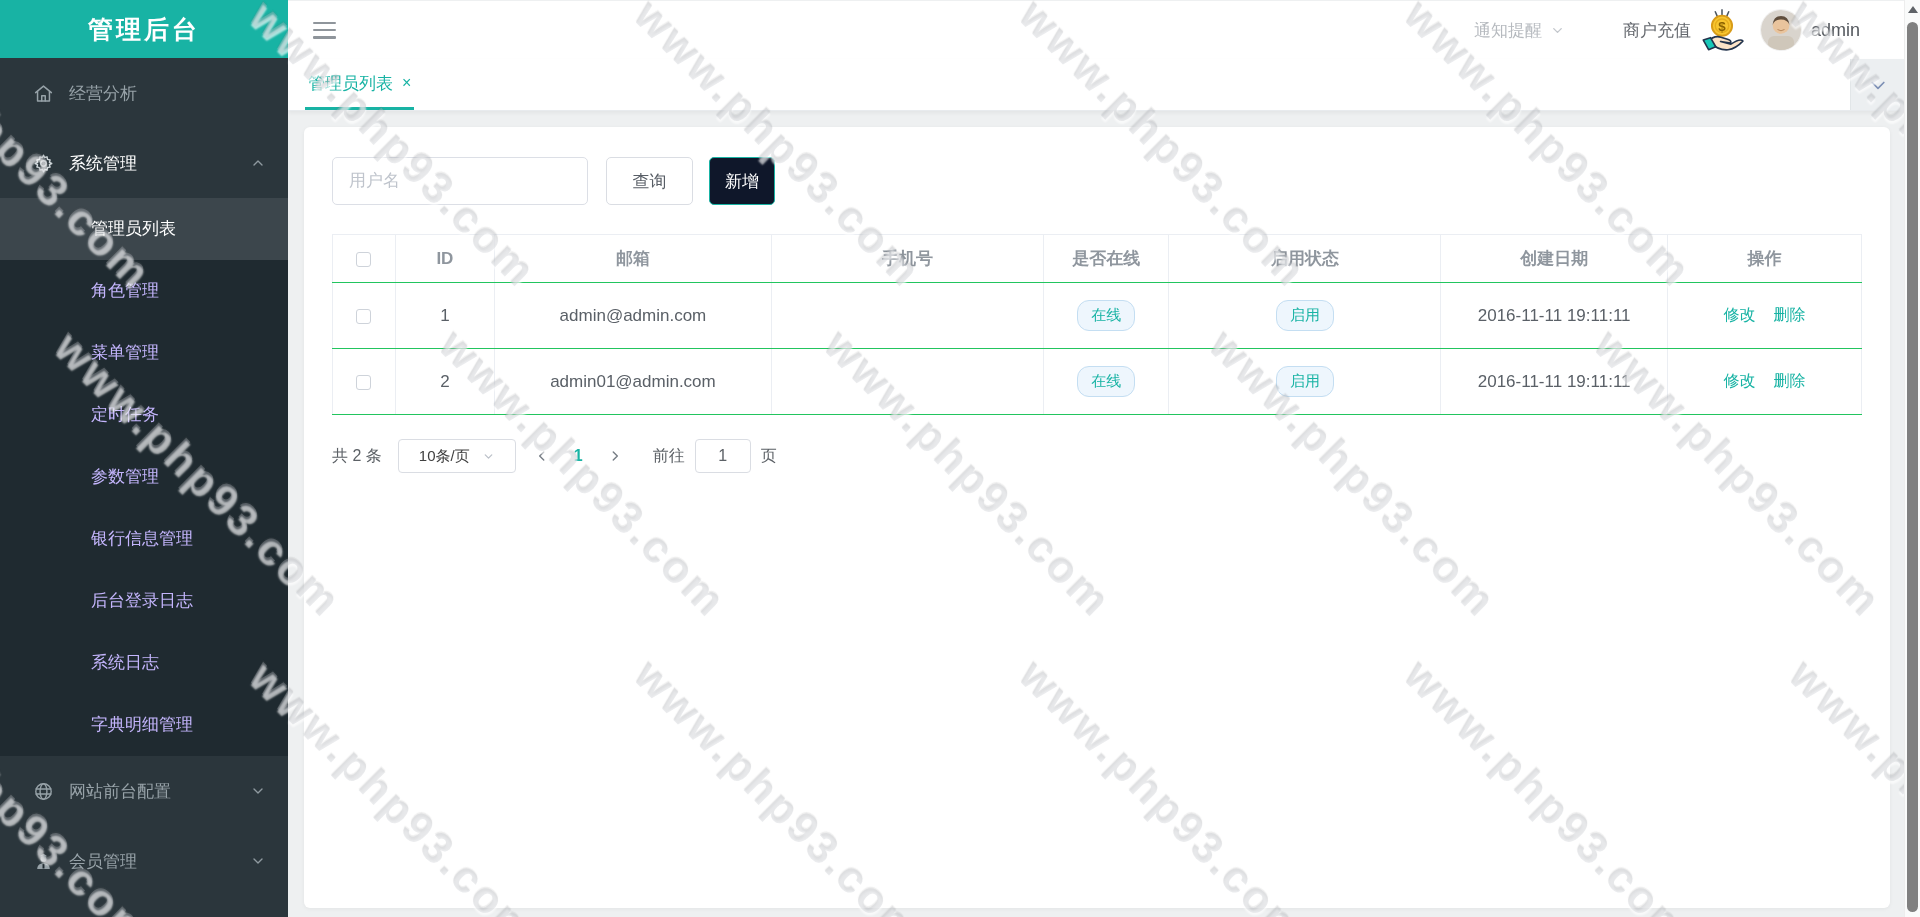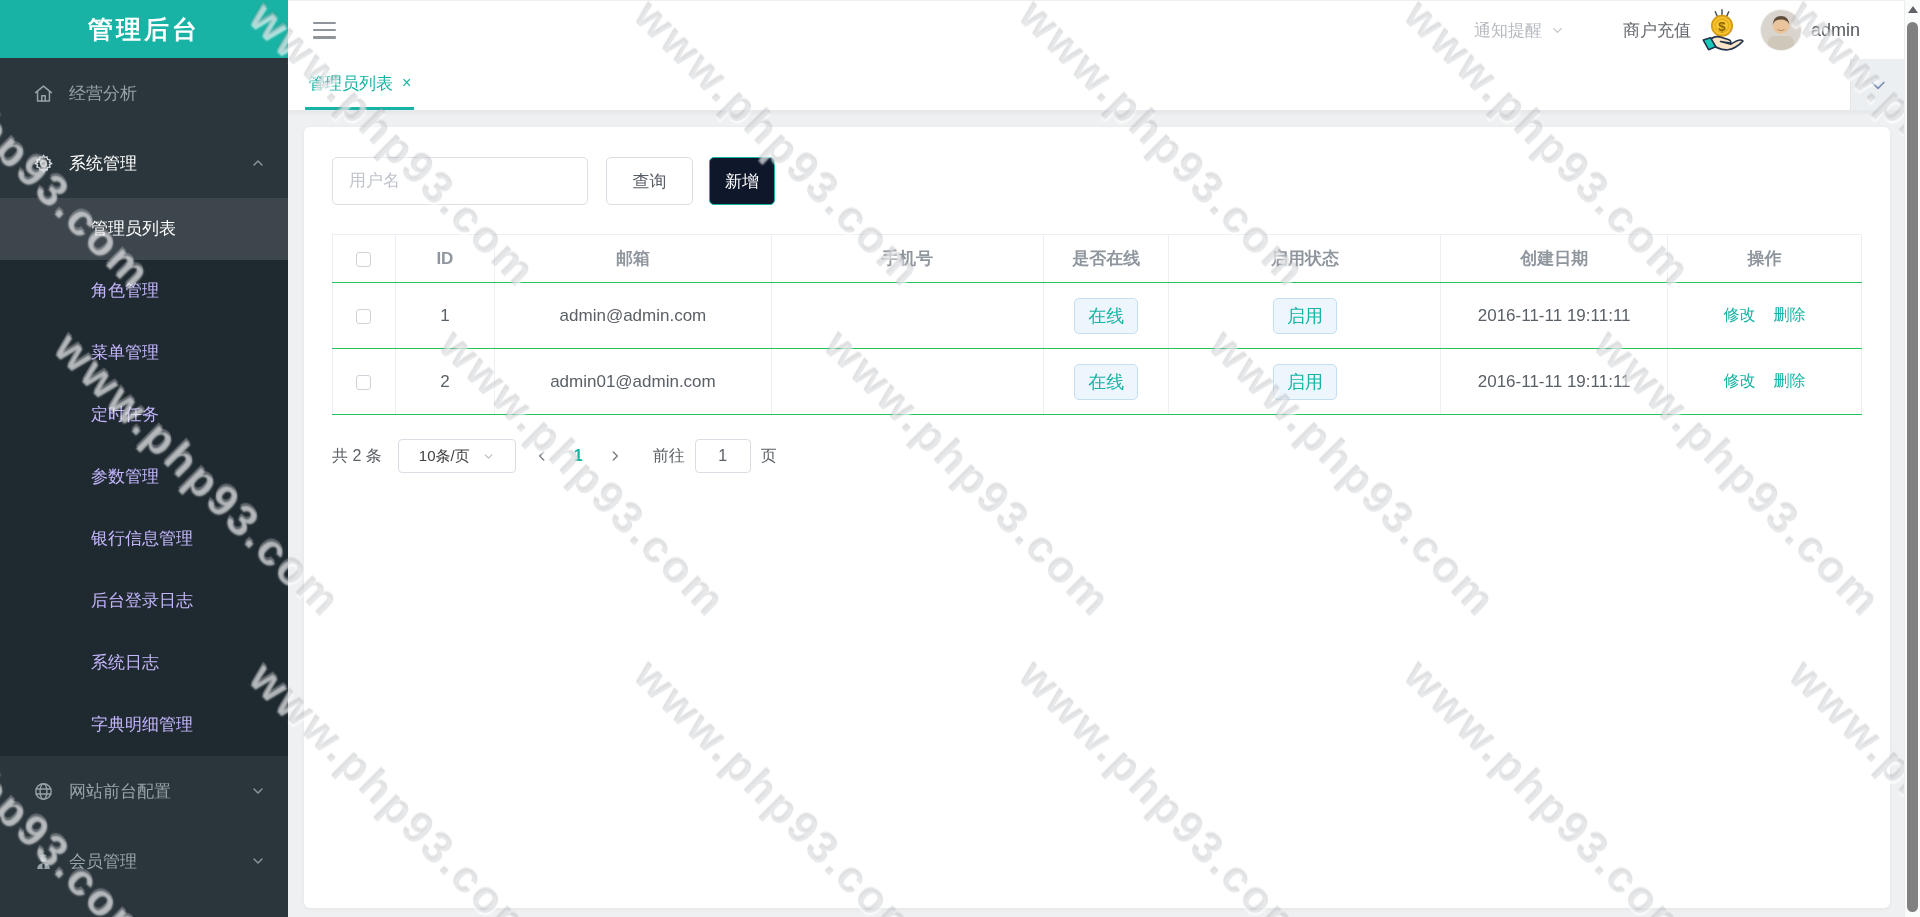--- a/index.html
+++ b/index.html
@@ -63,22 +63,22 @@
   .btn-add { margin-left:16px; width:66px; background:#0f172a; border:1px solid #18b3a4; color:#fff; }
 
   table.grid { margin-top:29px; width:100%; border-collapse:collapse; table-layout:fixed;
                border-top:1px solid #ebeef3; border-left:1px solid #ebeef3; }
   .grid th, .grid td { border-right:1px solid #ebeef3; border-bottom:1px solid #22c55e;
                        text-align:center; vertical-align:middle; }
   .grid th { height:48px; color:#8f969e; font-size:17px; font-weight:bold; }
   .grid td { height:66px; color:#5a6067; font-size:17px; }
   .checkbox { display:inline-block; width:15px; height:15px; border:1.5px solid #ced3da;
               border-radius:3px; background:#fff; cursor:pointer; vertical-align:middle; }
-  .badge { display:inline-block; padding:5px 13px; font-size:18px; color:#18b3a4;
-           background:#eef6fd; border:1px solid #c4def2; border-radius:5px; }
+  .badge { display:inline-block; padding:5px 13px; font-size:15px; color:#18b3a4;
+           background:#eef6fd; border:1px solid #c4def2; border-radius:12px; }
   .op-link { color:#18b3a4; font-size:16px; margin:0 9px; cursor:pointer; text-decoration:none; }
 
   .pagination { margin-top:24px; display:flex; align-items:center; 
                 font-size:16px; color:#5c6166; }
   .page-size { width:118px; height:34px; border:1px solid #dadde3; border-radius:4px;
                display:flex; align-items:center; justify-content:center; gap:12px;
                margin:0 6px 0 16px; font-size:15px; color:#404040; cursor:pointer; }
   .page-size .dd { width:13px; height:13px; color:#bcc1c9; display:flex; }
   .page-arrow { padding:0 13px; color:#767d85; display:flex; cursor:pointer; }
   .page-arrow svg { width:14px; height:14px; }

